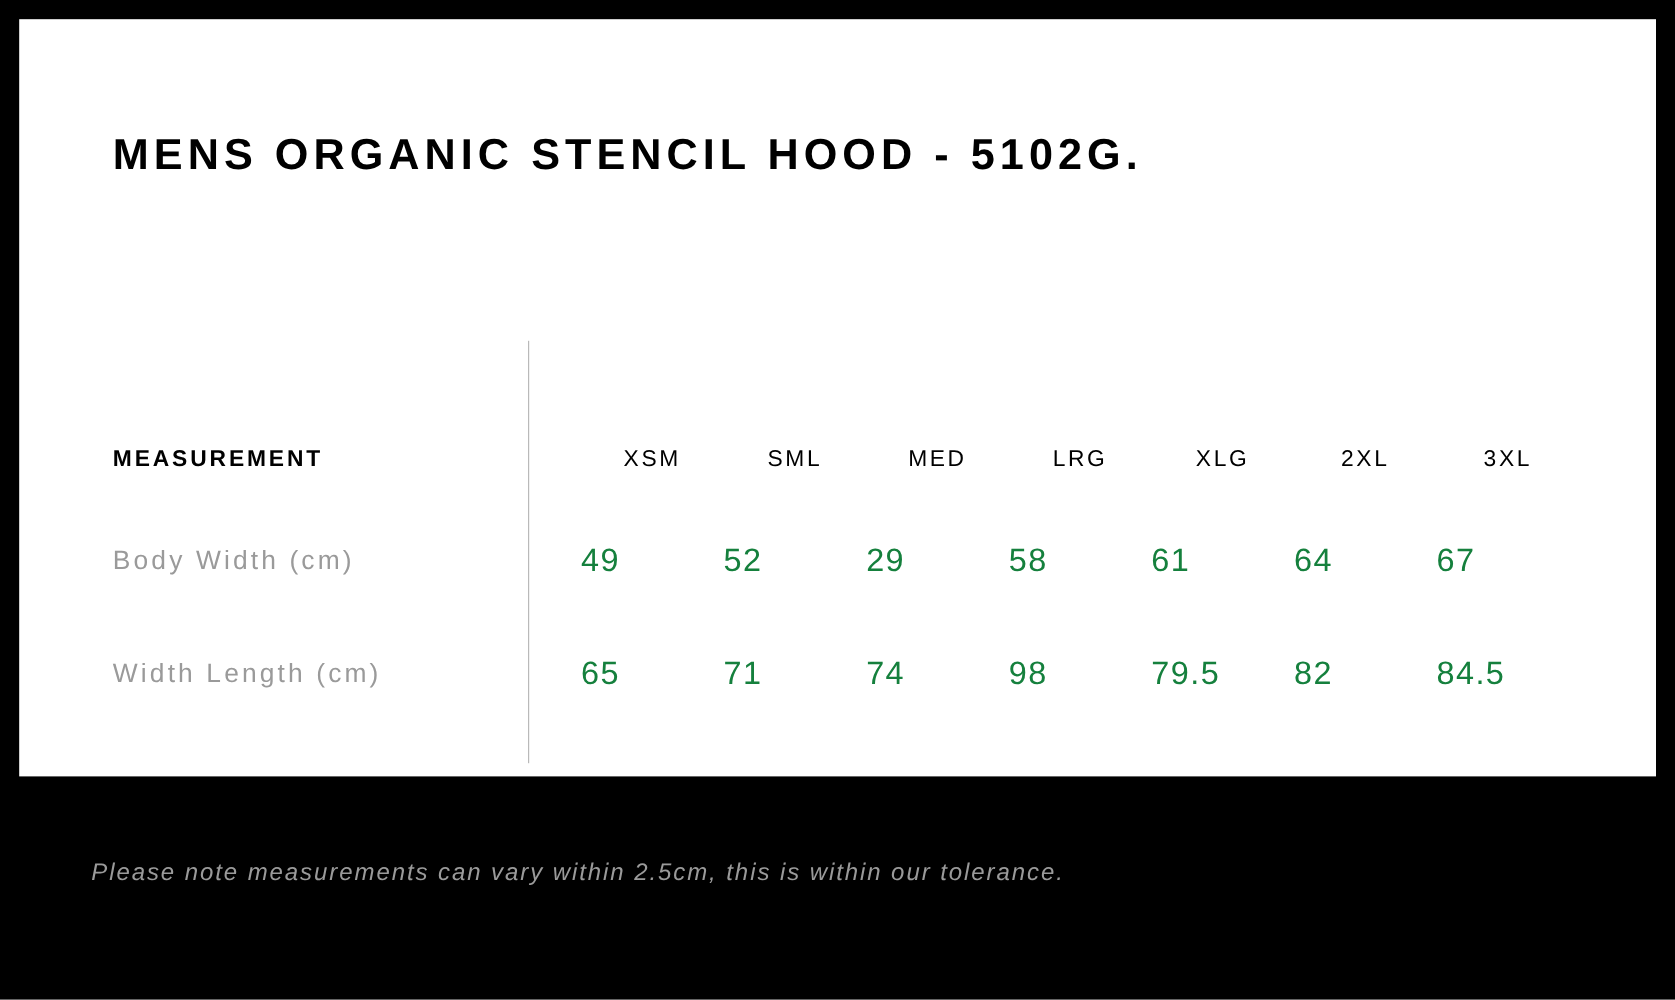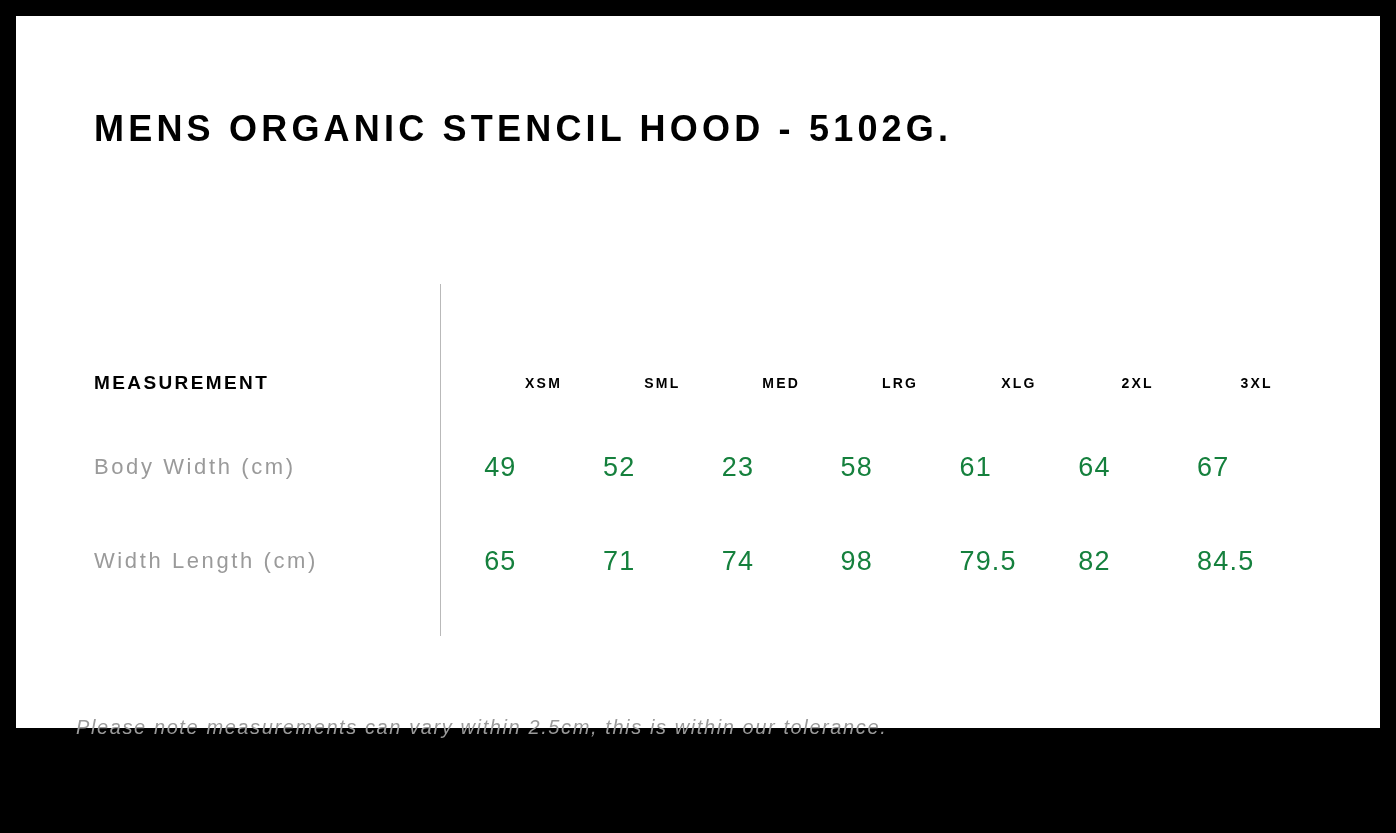--- a/index.html
+++ b/index.html
@@ -11,21 +11,21 @@
     height: 833px;
     background: #000000;
     font-family: "Liberation Sans", sans-serif;
     overflow: hidden;
   }
   .page {
     position: absolute;
     left: 16px;
     top: 16px;
     width: 1364px;
-    height: 712px;
+    height: 631px;
     background: #ffffff;
     box-sizing: border-box;
   }
   .title {
     position: absolute;
     left: 78px;
     top: 92px;
     font-size: 36px;
     font-weight: bold;
     letter-spacing: 4.2px;
@@ -60,22 +60,22 @@
     text-align: left;
     font-size: 19px;
     font-weight: bold;
     letter-spacing: 2.4px;
     color: #000000;
     height: 74px;
     vertical-align: middle;
   }
   .head-size {
     text-align: center;
-    font-size: 14px;
-    font-weight: bold;
+    font-size: 19px;
+    font-weight: normal;
     letter-spacing: 2.2px;
     color: #000000;
     height: 74px;
     vertical-align: middle;
   }
   .row-label {
     text-align: left;
     font-size: 22px;
     font-weight: normal;
     letter-spacing: 2.6px;
@@ -133,21 +133,21 @@
         <th class="head-size">XLG</th>
         <th class="head-size">2XL</th>
         <th class="head-size">3XL</th>
       </tr>
     </thead>
     <tbody>
       <tr>
         <td class="row-label">Body Width (cm)</td>
         <td class="row-value">49</td>
         <td class="row-value">52</td>
-        <td class="row-value">23</td>
+        <td class="row-value">29</td>
         <td class="row-value">58</td>
         <td class="row-value">61</td>
         <td class="row-value">64</td>
         <td class="row-value">67</td>
       </tr>
       <tr>
         <td class="row-label">Width Length (cm)</td>
         <td class="row-value">65</td>
         <td class="row-value">71</td>
         <td class="row-value">74</td>

